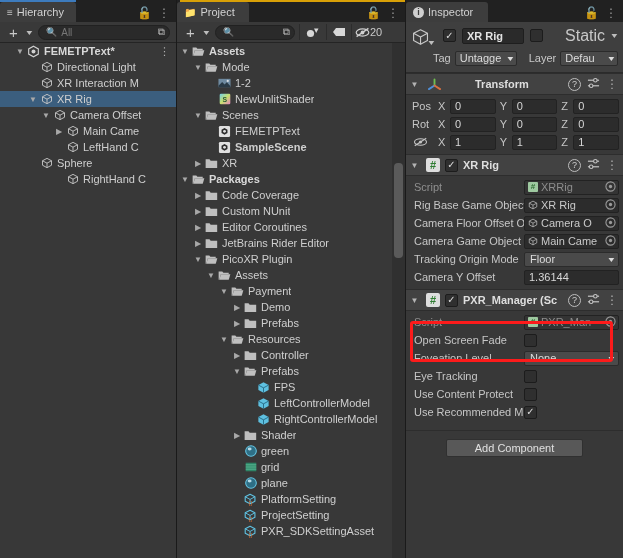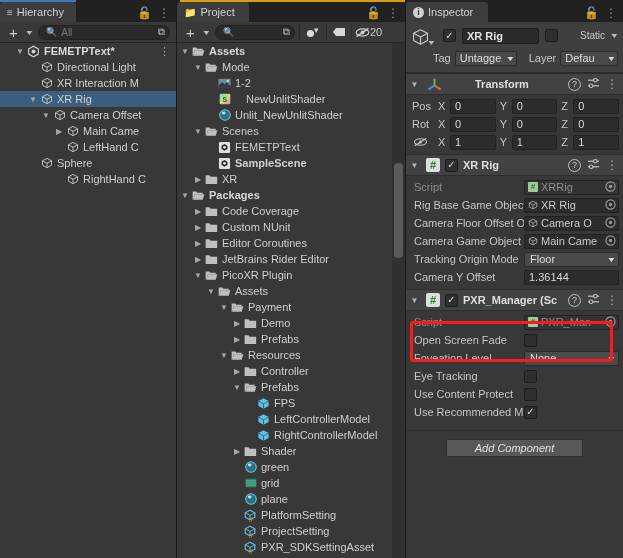--- a/index.html
+++ b/index.html
@@ -73,21 +73,21 @@
   .cb {
     width:13px; height:13px; background:#2f2f2f; border:1px solid #1c1c1c; border-radius:2px;
     display:flex; align-items:center; justify-content:center; color:#dcdcdc; font-size:10px; line-height:1;
     flex: 0 0 13px;
   }
   .namefield {
     flex:1; height:16px; background:#2a2a2a; border:1px solid #1e1e1e; border-radius:2px;
     display:flex; align-items:center; padding:0 4px; color:#e2e2e2; font-weight:bold; font-size:11px;
     min-width: 20px;
   }
-  .static-lbl { font-size:10px; color:#c8c8c8;padding-left:16px; }
+  .static-lbl { font-size:16px; color:#c8c8c8;padding-left:16px; }
   .ih-row2 { display:flex; align-items:center; gap:4px; height:18px; margin-top:4px; padding-left:22px; }
   .fld-lbl { font-size:11px; color:#c8c8c8; }
   .dd {
     height:15px; background:#4a4a4a; border:1px solid #2b2b2b; border-radius:2px;
     display:flex; align-items:center; padding:0 2px 0 4px; color:#dcdcdc; font-size:11px;
     overflow:hidden; gap:2px;
   }
   .dd .ddc { margin-left:auto; font-size:7px; transform:scaleX(1.4); }
 
   
@@ -129,21 +129,21 @@
   .ddfield .ddc { margin-left:auto; font-size:7px; transform:scaleX(1.4); }
   .vec-row { height:18px; display:flex; align-items:center; padding-left:6px; gap:0; }
   .vec-name { font-size:11px; color:#c6c6c6; width:26px; flex:0 0 26px; overflow:hidden; white-space:nowrap;}
   .axis { font-size:11px; color:#c6c6c6; width:12px; flex:0 0 12px; text-align:left; }
   .numfield {
     height:15px; background:#2c2c2c; border:1px solid #222; border-radius:2px;
     display:flex; align-items:center; padding:0 4px; font-size:11px; color:#d7d7d7;
     flex:1; min-width:10px; margin-right:4px;
   }
   .divider { height:1px; background:#2d2d2d; }
-  .addcomp-wrap { padding:8px 40px 0 40px;font-style:italic; }
+  .addcomp-wrap { padding:8px 40px 0 40px; }
   .addcomp {
     height:18px; background:#585858; border:1px solid #303030; border-radius:2px;
     display:flex; align-items:center; justify-content:center; font-size:11px; color:#e0e0e0;
   }
 
   
   .vscroll { position:absolute; right:0; width:13px; background:#303030; }
   .vscroll .thumb { position:absolute; left:2px; width:9px; background:#5a5a5a; border-radius:4px; }
 
   
@@ -379,34 +379,21 @@
                 <linearGradient id="shg" x1="0" y1="0" x2="1" y2="1">
                   <stop offset="0" stop-color="#6fd0e8"></stop>
                   <stop offset="0.5" stop-color="#c8e070"></stop>
                   <stop offset="1" stop-color="#e87fc0"></stop>
                 </linearGradient>
               </defs>
               <rect x="0.8" y="0.8" width="12.4" height="12.4" rx="1.5" fill="url(#shg)"></rect>
               <text x="4.2" y="10.2" font-size="8" font-family="Liberation Sans" font-weight="bold" fill="#2a5a3a">S</text>
             </svg>
           </div>
-          <div class="lbl" style="padding-left: 14px;">NewUnlitShader</div>
-        </div>
-        <div class="row">
-          <div style="flex: 0 0 28px;"></div>
-          <div class="twisty"></div>
-          <div class="ico">
-            <svg width="12" height="12" viewBox="0 0 14 14">
-              <circle cx="7" cy="7" r="6.2" fill="#2e6f86"></circle>
-              <circle cx="7" cy="7" r="6.2" fill="none" stroke="#67c8e6" stroke-width="1.2"></circle>
-              <path d="M7 1 A6.2 6.2 0 0 1 12 9.5 A6.2 6.2 0 0 0 7 1 Z" fill="#8fe0f5"></path>
-              <ellipse cx="5.4" cy="4.6" rx="2.3" ry="1.7" fill="#cdeef9" opacity="0.85"></ellipse>
-            </svg>
-          </div>
-          <div class="lbl" style="padding-left: 3px;">Unlit_NewUnlitShader</div>
+          <div class="lbl" style="padding-left: 3px;">NewUnlitShader</div>
         </div>
         <div class="row">
           <div style="flex: 0 0 15px;"></div>
           <div class="twisty">▼</div>
           <div class="ico">
             <svg width="13" height="11" viewBox="0 0 14 12">
               <path d="M0.6 10.6 L0.6 1.6 L4.6 1.6 L5.8 3.1 L11.6 3.1 L11.6 4.6 L3 4.6 L1.4 10.6 Z" fill="#bfbfbf"></path>
               <path d="M3 4.6 L13.4 4.6 L11.6 10.6 L1.4 10.6 Z" fill="#bfbfbf"></path>
             </svg>
           </div>

